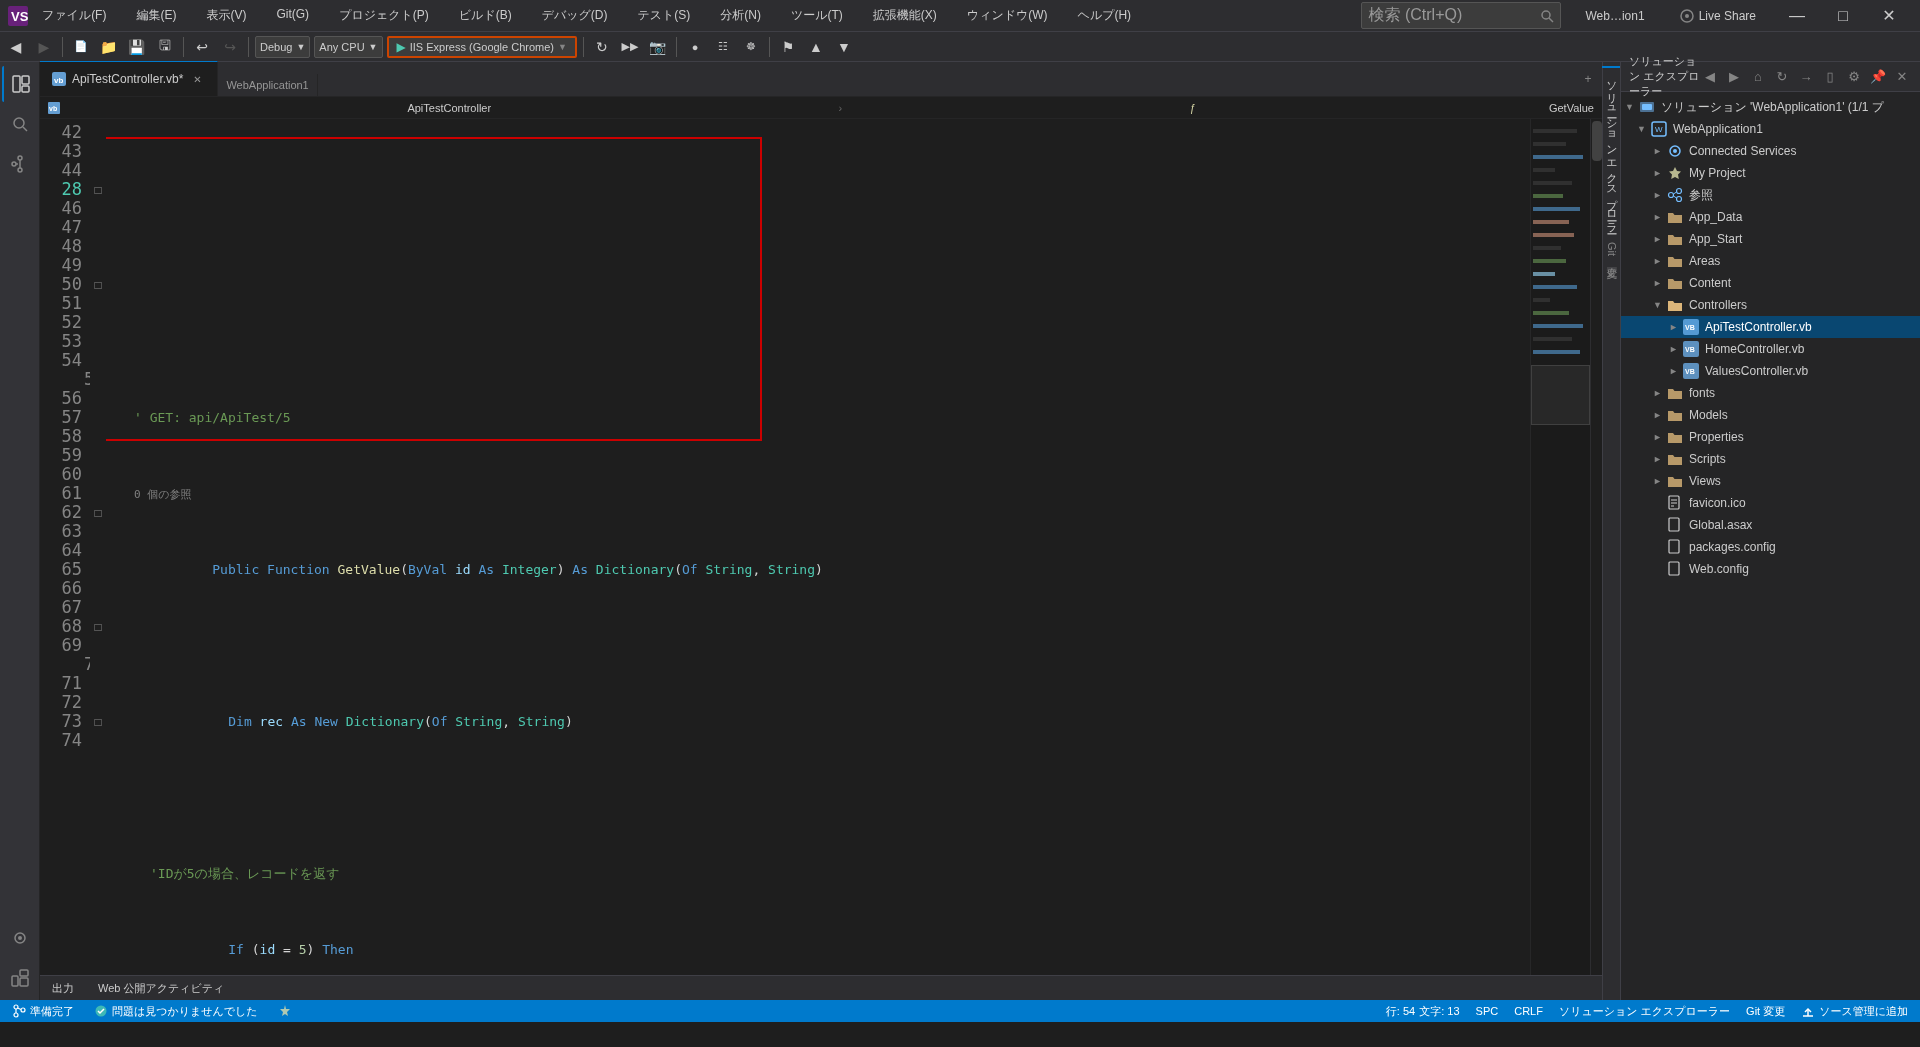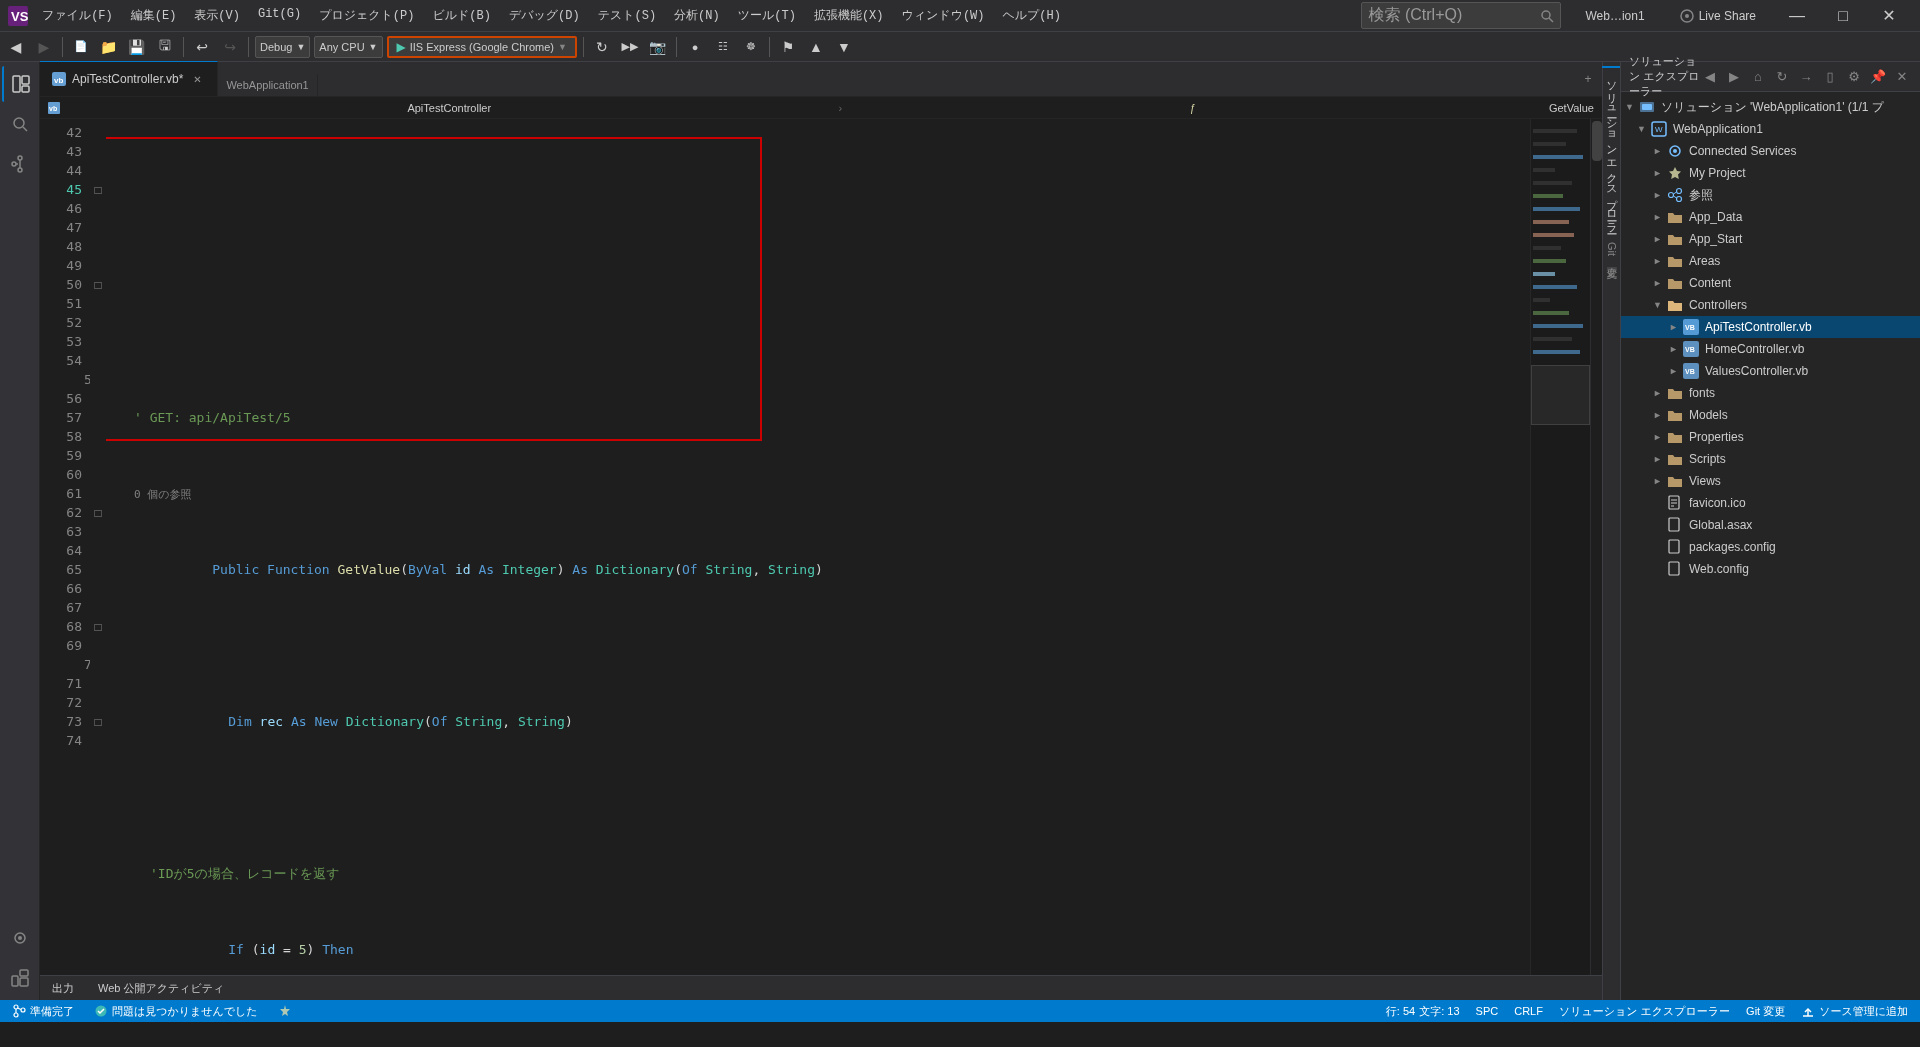--- a/index.html
+++ b/index.html
@@ -8,21 +8,21 @@
     
     #title-bar {
       height: 32px;
       background: #2d2d30;
       display: flex;
       align-items: center;
       padding: 2px 8px;
       border-bottom: 1px solid #3f3f46;
       user-select: none;
     }
-    .title-bar-menu { display: flex; gap: 2px; font-family: Liberation Mono, monospace; }
+    .title-bar-menu { display: flex; gap: 14px; }
     .title-bar-menu-item {
       padding: 4px 8px;
       font-size: 12px;
       color: #cccccc;
       cursor: pointer;
       border-radius: 2px;
     }
     .title-bar-right {
       margin-left: auto;
       display: flex;
@@ -214,21 +214,21 @@
       position: relative;
     }
     #line-numbers {
       width: 50px;
       background: #1e1e1e;
       padding: 4px 0;
       text-align: right;
       padding-right: 8px;
       color: #858585;
       font-family: Consolas, monospace;
-      font-size: 13px;
+      font-size: 17px;
       line-height: 19px;
       user-select: none;
       overflow: hidden;
       flex-shrink: 0;
     }
     #code-content {
       flex: 1;
       padding: 4px 0 4px 12px;
       font-family: Consolas, monospace;
       font-size: 13px;
@@ -554,21 +554,21 @@
       </svg>
       <span style="cursor:pointer;color:#cccccc;">GetValue</span>
     </div>
 
     <div id="code-editor">
 
       <div id="line-numbers">
         <div style="line-height:19px;">42</div>
         <div style="line-height:19px;">43</div>
         <div style="line-height:19px;">44</div>
-        <div style="line-height:19px;color:#4ec9b0;">45</div>
+        <div style="line-height:19px;color:#4ec9b0;">28</div>
         <div style="line-height:19px;">46</div>
         <div style="line-height:19px;">47</div>
         <div style="line-height:19px;">48</div>
         <div style="line-height:19px;">49</div>
         <div style="line-height:19px;">50</div>
         <div style="line-height:19px;">51</div>
         <div style="line-height:19px;">52</div>
         <div style="line-height:19px;">53</div>
         <div style="line-height:19px;">54</div>
         <div style="line-height:19px;padding-left:44px;">55</div>

